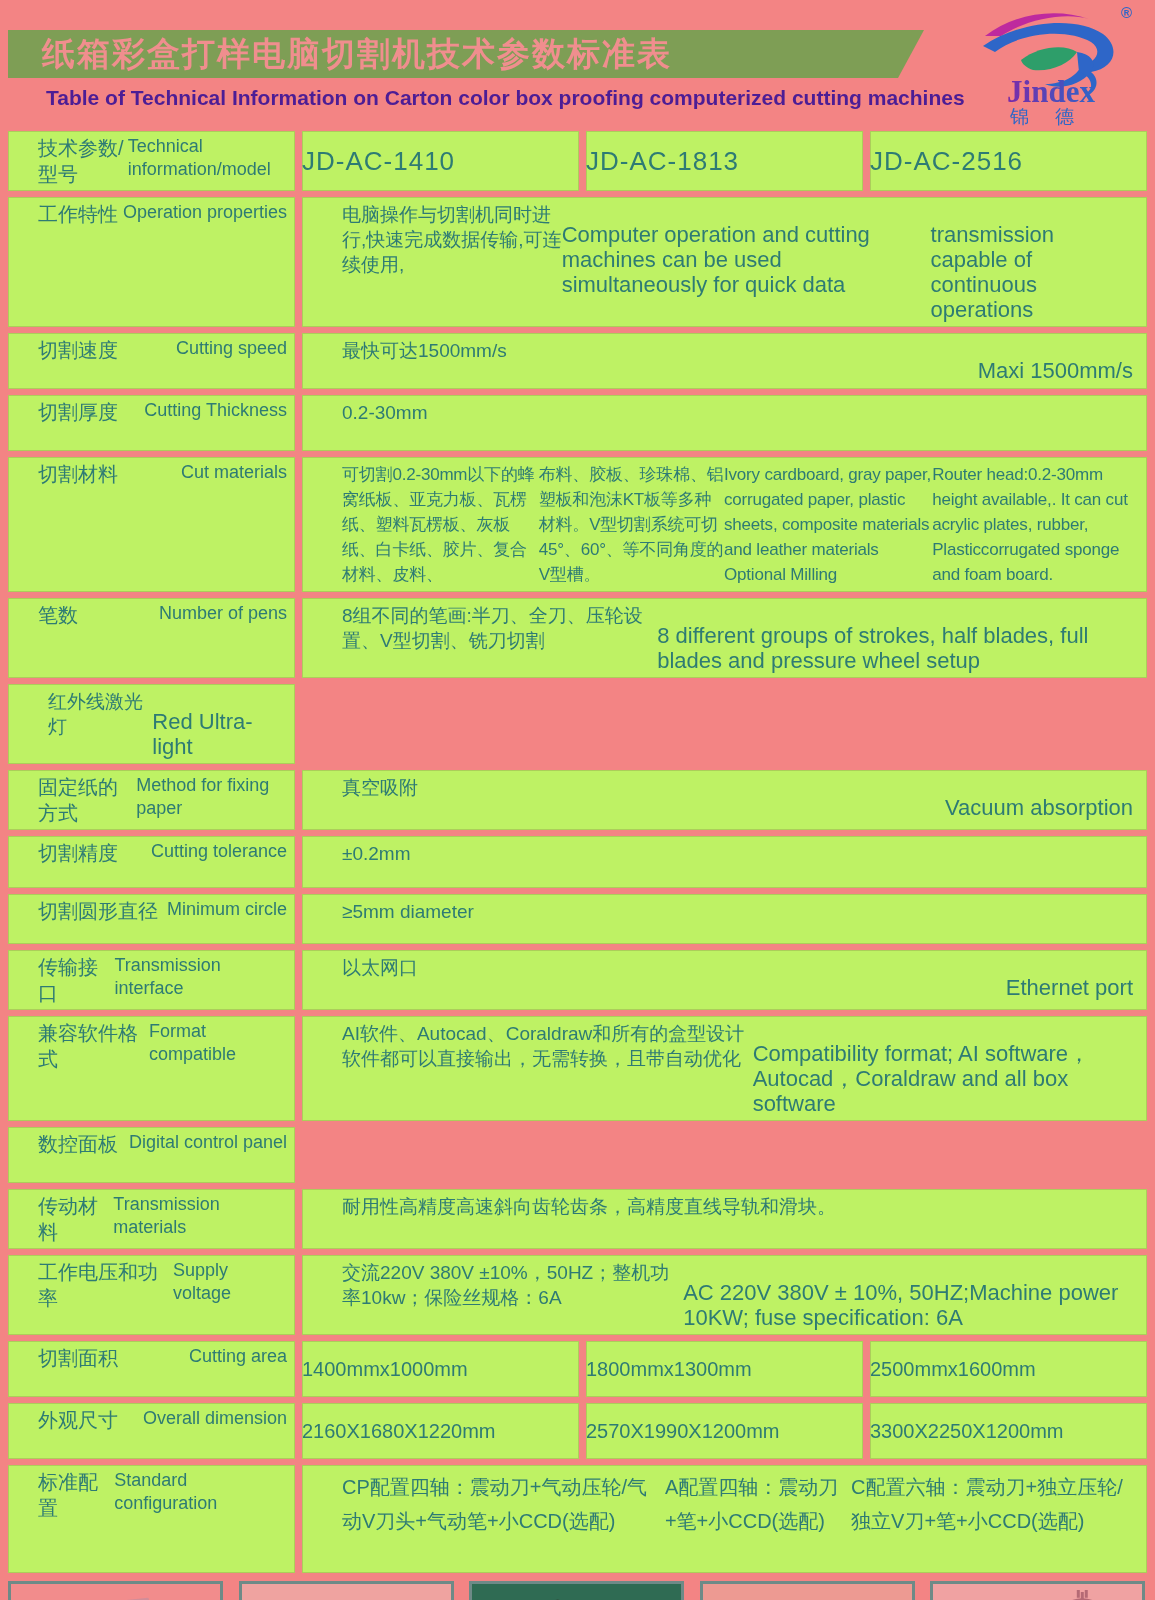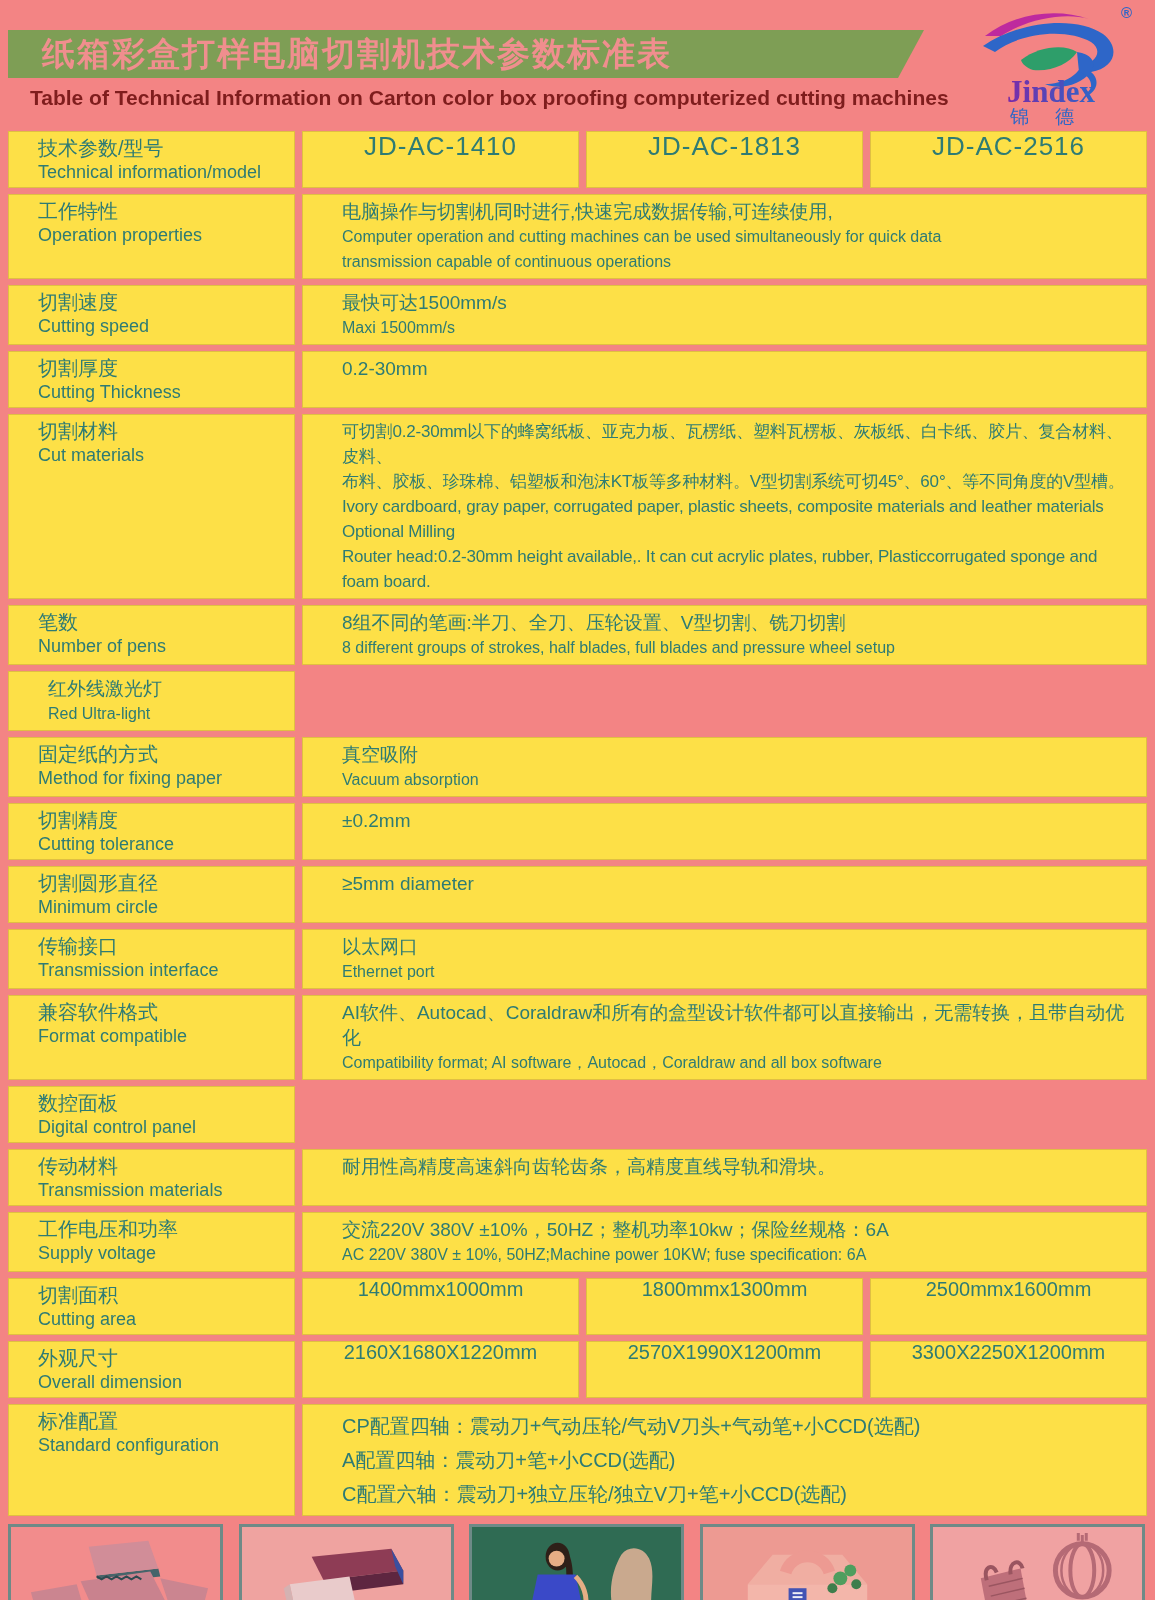--- a/index.html
+++ b/index.html
@@ -15,39 +15,39 @@
     position:absolute;left:8px;top:30px;width:916px;height:48px;
     background:#7E9E55;
     clip-path:polygon(0 0,100% 0,calc(100% - 26px) 100%,0 100%);
     display:flex;align-items:center;
   }
   .banner .t{
     color:#F08E8E;font-size:33px;font-weight:bold;letter-spacing:2px;
     padding-left:34px;white-space:nowrap;
   }
   .subtitle{
-    position:absolute;left:30px;top:86px;
-    color:#7f1d1d;font-size:21px;font-weight:bold;white-space:nowrap;
+    position:absolute;left:46px;top:86px;
+    color:#4c1d95;font-size:21px;font-weight:bold;white-space:nowrap;
   }
   .logo{position:absolute;right:16px;top:2px;width:170px;height:126px;}
   
   .table{margin:0 8px;}
   .trow{display:grid;grid-template-columns:287px 1fr;column-gap:7px;margin-bottom:6px;align-items:stretch;}
   .c3{display:grid;grid-template-columns:1fr 1fr 1fr;column-gap:7px;}
   .cell{
-    background:#fde047;
+    background:#bef264;
     box-shadow:inset 0 0 0 1px rgba(95,45,45,.18);
-    display:flex;flex-direction:column;justify-content:flex-start;
+    display:flex;flex-direction:row;justify-content:space-between;
   }
   .lbl{padding:4px 8px 4px 30px;}
   .lbl .cn{font-size:20px;line-height:26px;}
   .lbl .en{font-size:18px;line-height:23px;}
   .val{padding:5px 14px 5px 40px;}
   .val .line{font-size:19px;line-height:25px;}
-  .val .line.en{font-size:16px;}
+  .val .line.en{font-size:22px;margin-top:20px;}
   .val .line.sm{font-size:17px;letter-spacing:-.2px;}
   .center{align-items:center;text-align:center;padding-left:0;}
   .model{font-size:26px;letter-spacing:1px;}
   .dim{font-size:20px;}
   .cfg .line{font-size:20px;line-height:34px;}
   .h50{min-height:50px}.h52{min-height:52px}.h56{min-height:56px}
   .h58{min-height:58px}.h92{min-height:92px}.h108{min-height:108px}
   
   .gallery{display:flex;justify-content:space-between;margin:8px 10px 0 8px;}
   .gitem{width:215px;}

